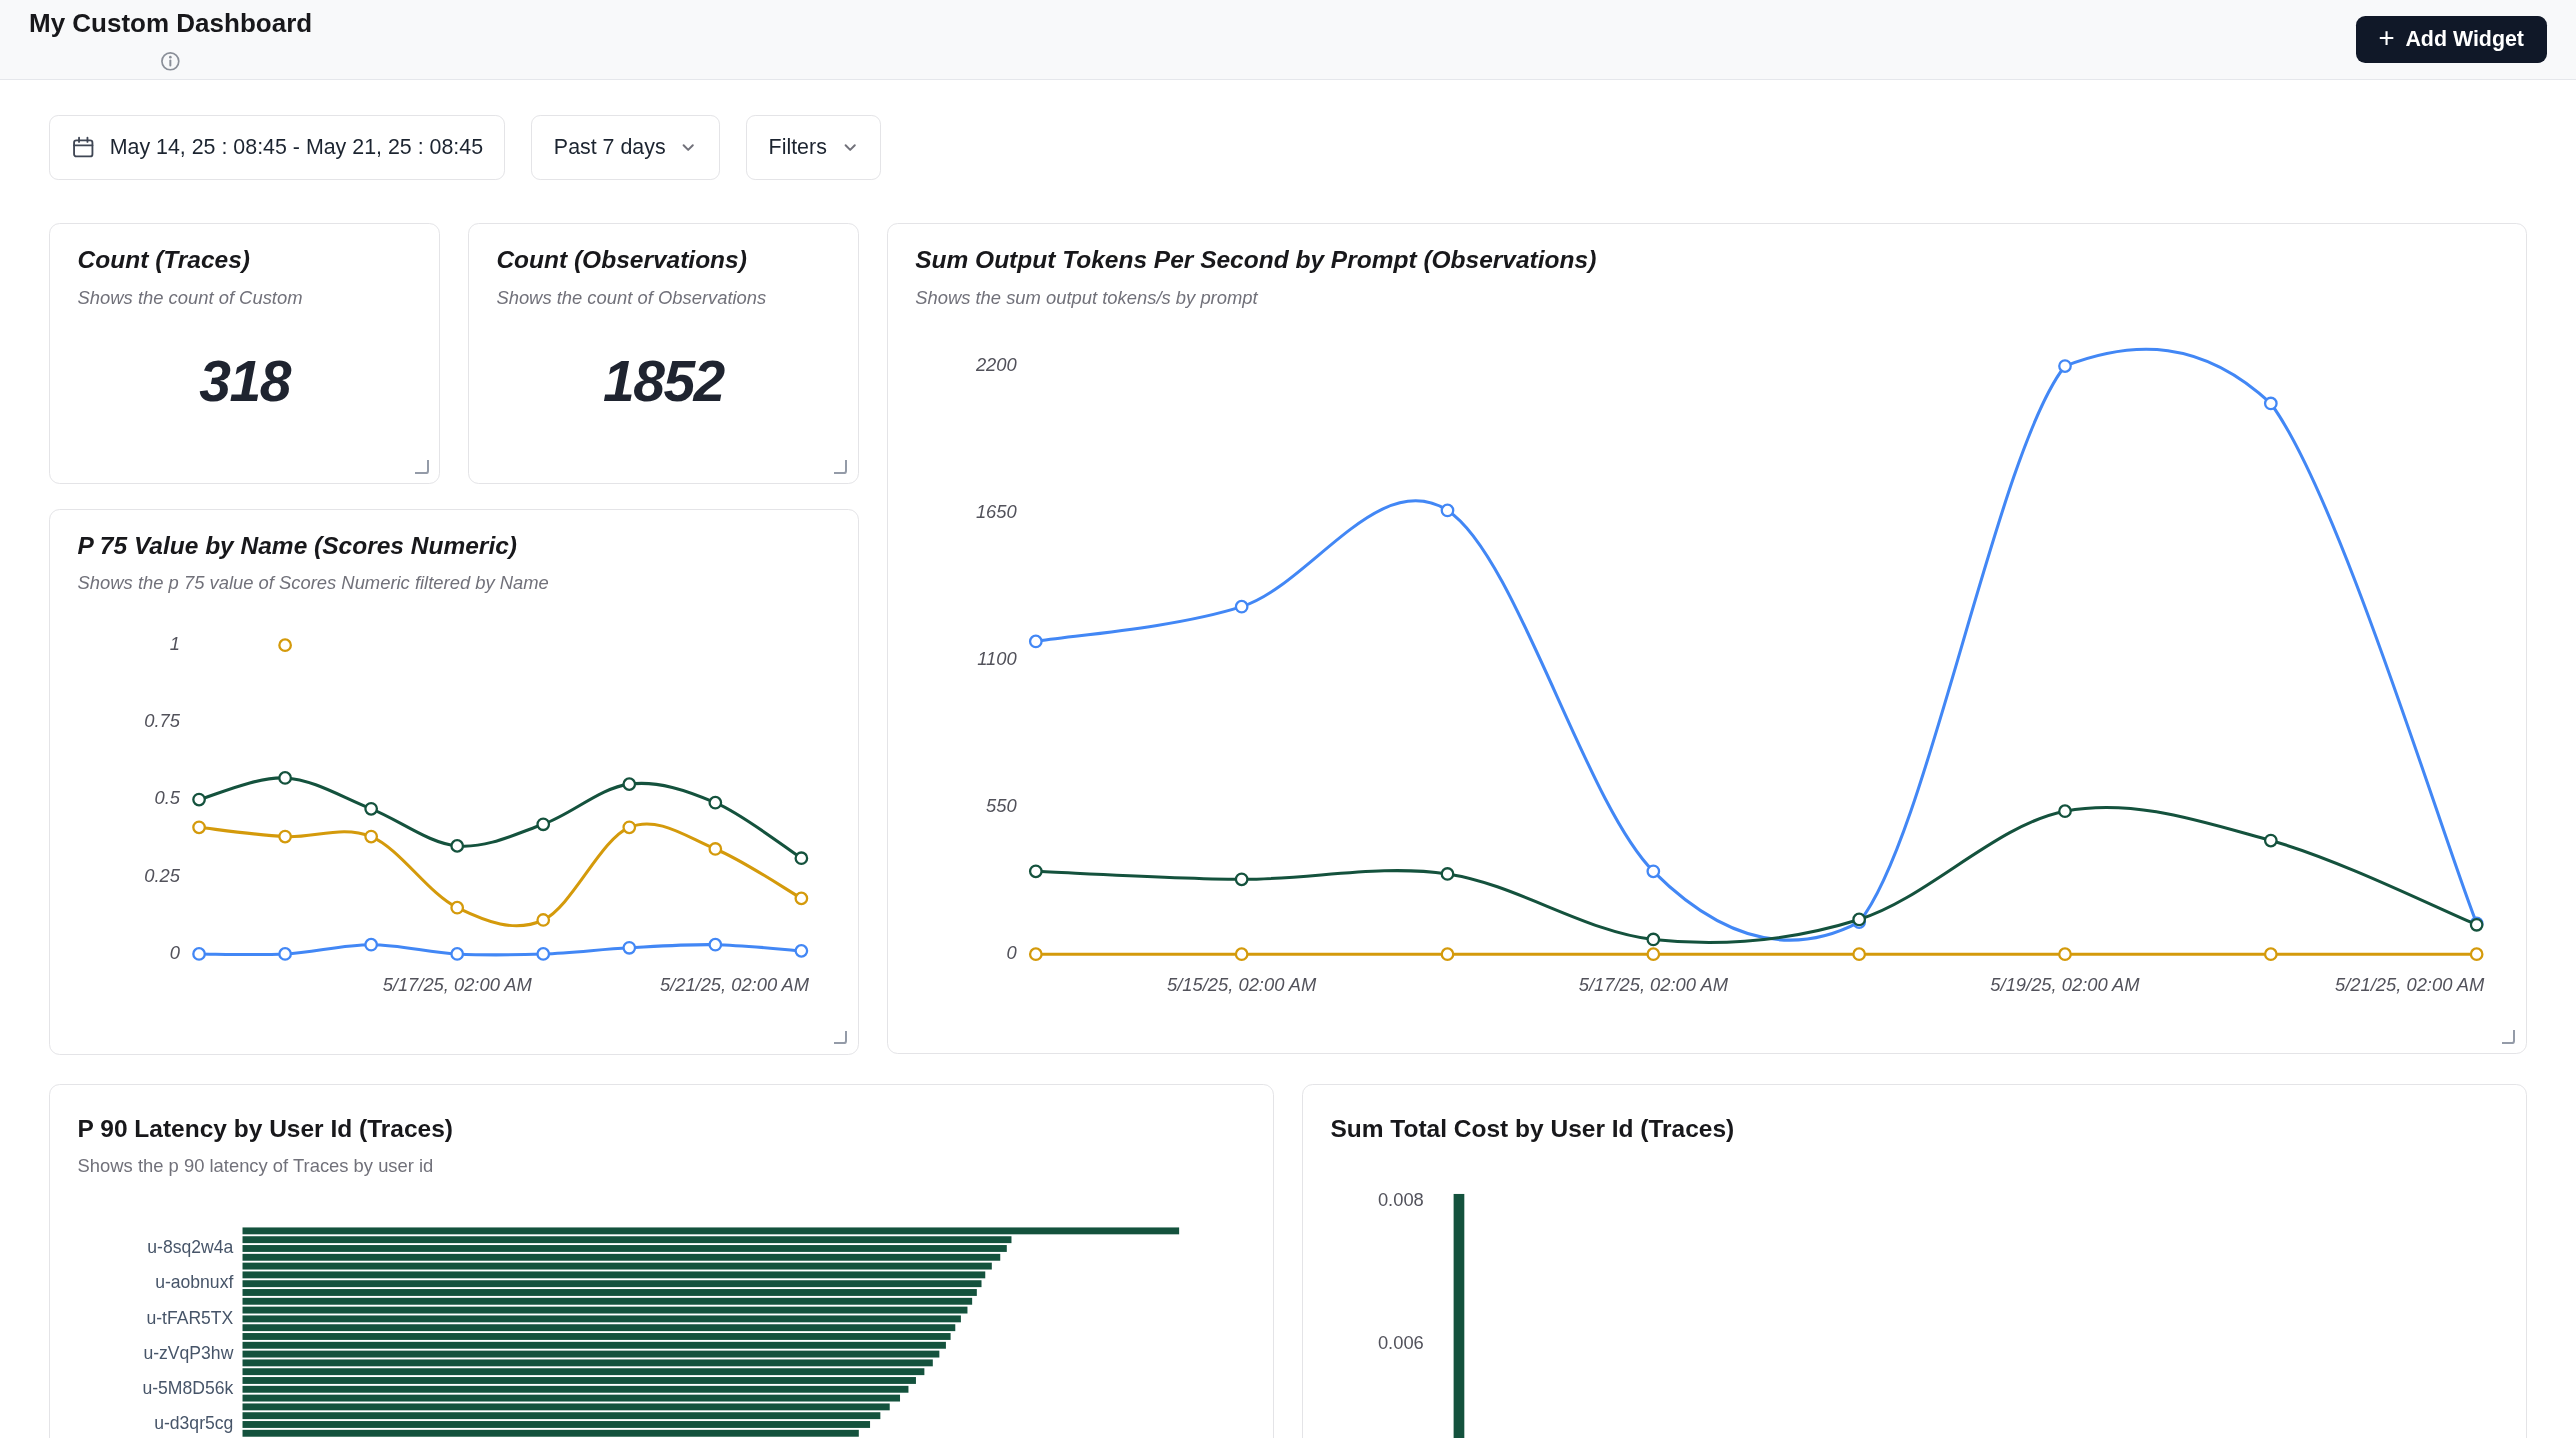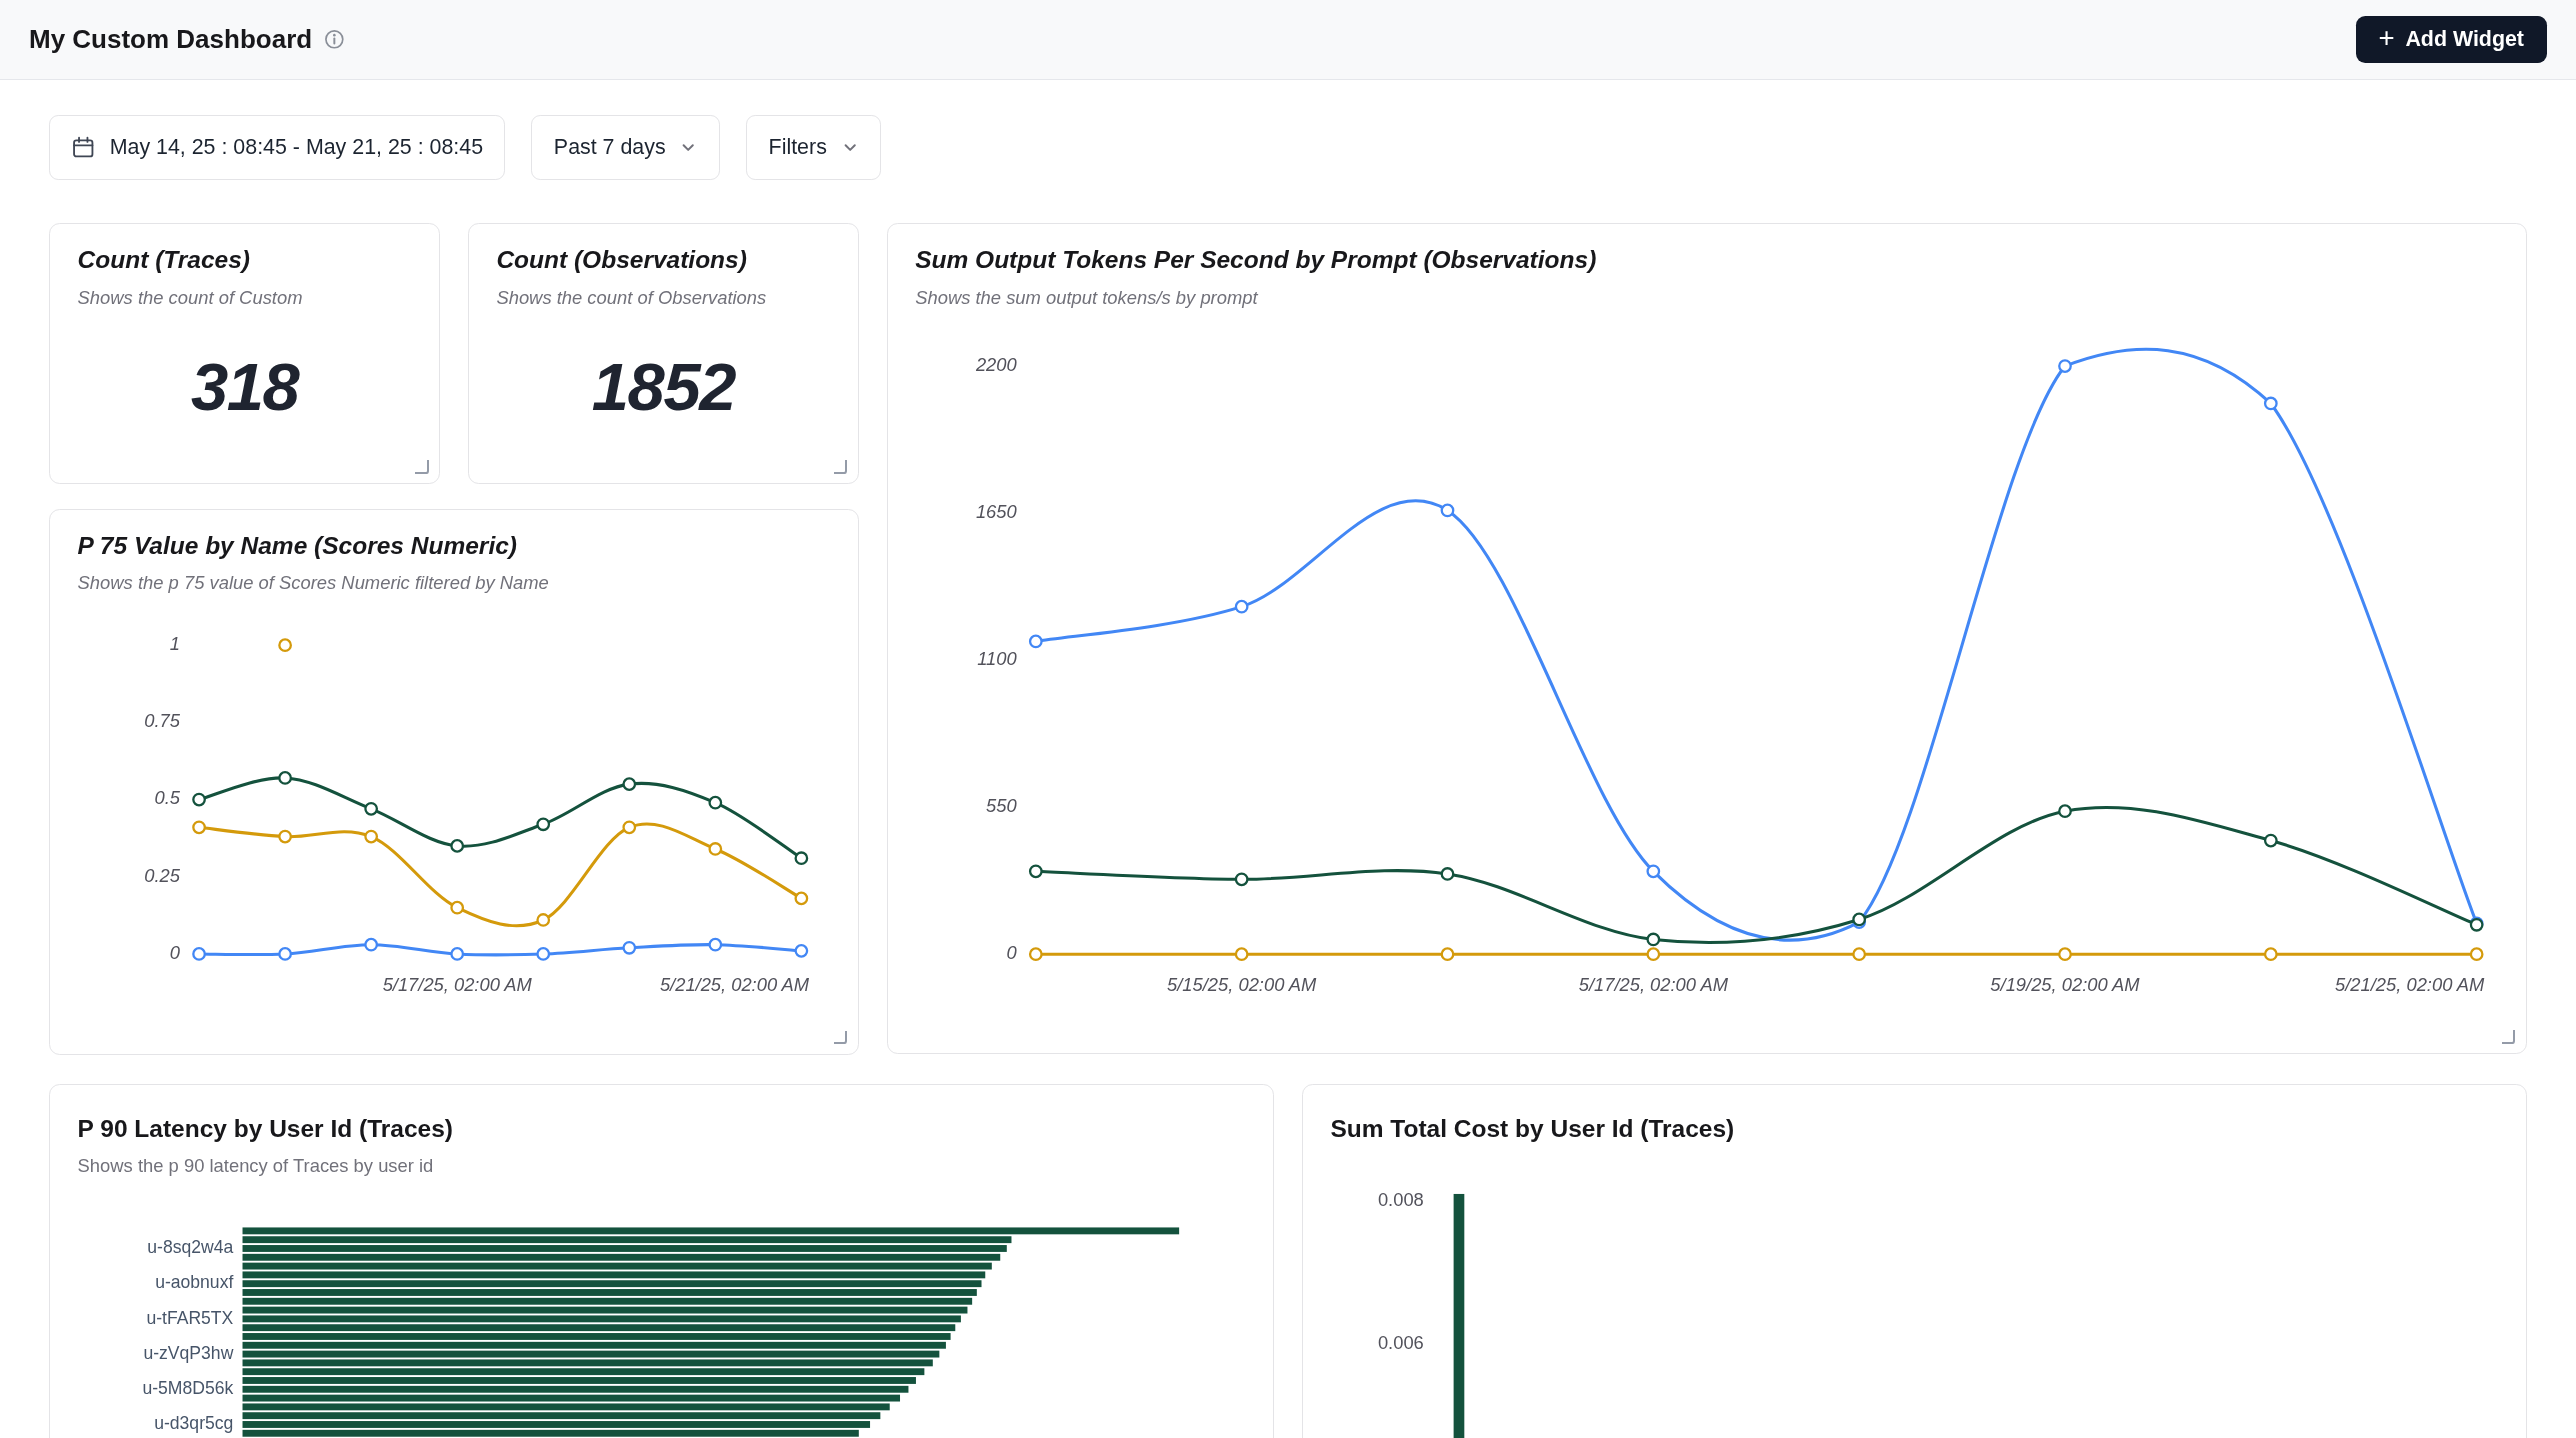--- a/index.html
+++ b/index.html
@@ -2,21 +2,21 @@
 <html style="font-size:12.2px"><head>
 <meta charset="utf-8">
 <style>
   * { box-sizing: border-box; margin: 0; padding: 0; }
   html,body { width: 2576px; height: 1439px; overflow: hidden; background: #ffffff;
     font-family: "Liberation Sans", sans-serif; color: #18181b; }
 
   
   .topbar { height: 80px; background: #f8f9fa; border-bottom: 1.5px solid #e5e7eb;
     display: flex; align-items: center; justify-content: space-between; padding: 0 29px; }
-  .topbar-left { display: flex; align-items: center; gap: 12.2px; }
+  .topbar-left { display: flex; align-items: center; gap: 12.2px; flex-direction: column; }
   .page-title { font-size: 26px; font-weight: 700; color: #18181b; }
   .info-btn { display: inline-flex; align-items: center; cursor: pointer; }
   .btn-dark { display: inline-flex; align-items: center; gap: 10.7px; background: #101828;
     color: #ffffff; border: none; border-radius: 9.2px; height: 47px; padding: 0 23px;
     font-size: 21.4px; font-weight: 600; font-family: inherit; cursor: pointer; }
   .btn-dark .plus { font-size: 27.6px; font-weight: 400; line-height: 1; margin-top: -3.1px; }
 
   
   .toolbar { display: flex; align-items: center; gap: 26px; padding: 0 49px; margin-top: 35px; }
   .tool-btn { display: inline-flex; align-items: center; gap: 13.8px; background: #ffffff;
@@ -32,21 +32,21 @@
 
   
   .card { background: #ffffff; border: 1.5px solid #e4e4e7; border-radius: 10.7px;
     position: relative; padding: 21.4px 27.6px; overflow: hidden; }
   .count-card { flex: 1; height: 261px; }
   .p75-card { height: 546px; }
   .big-card { flex: 1; height: 831px; font-style: italic; }
   .bottom-card { flex: 1; height: 597px; padding-top: 29px; }
   .card-title { font-size: 24.5px; font-weight: 600; line-height: 1.25; color: #18181b; }
   .card-subtitle { font-size: 18.4px; color: #71717a; margin-top: 10.7px; line-height: 1.2; }
-  .count-value { font-size: 67px; font-weight: 700; letter-spacing: -1.5px; text-align: center;
+  .count-value { font-size: 57px; font-weight: 700; letter-spacing: -1.5px; text-align: center;
     margin-top: 44px; color: #1f2430; line-height: 1; }
   .chart-svg { display: block; margin-top: 15.3px; font-family: inherit; }
   .bottom-card .chart-svg { margin-top: 12.2px; }
   .grip { position: absolute; right: 10.7px; bottom: 9.2px; width: 13.8px; height: 13.8px;
     border-right: 2.3px solid #949ba8; border-bottom: 2.3px solid #949ba8;
     border-bottom-right-radius: 3.1px; cursor: nwse-resize; }
 </style>
 </head>
 <body>
 

